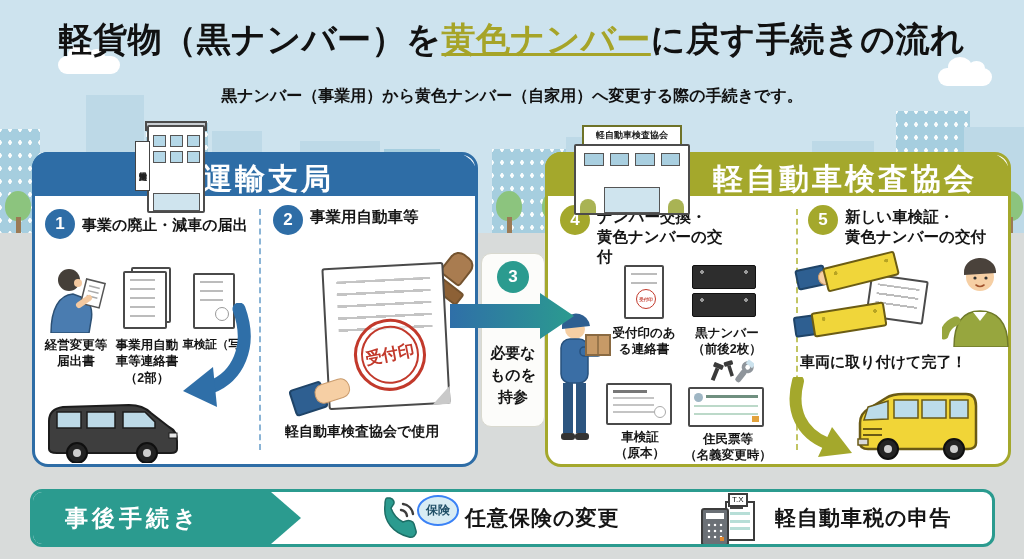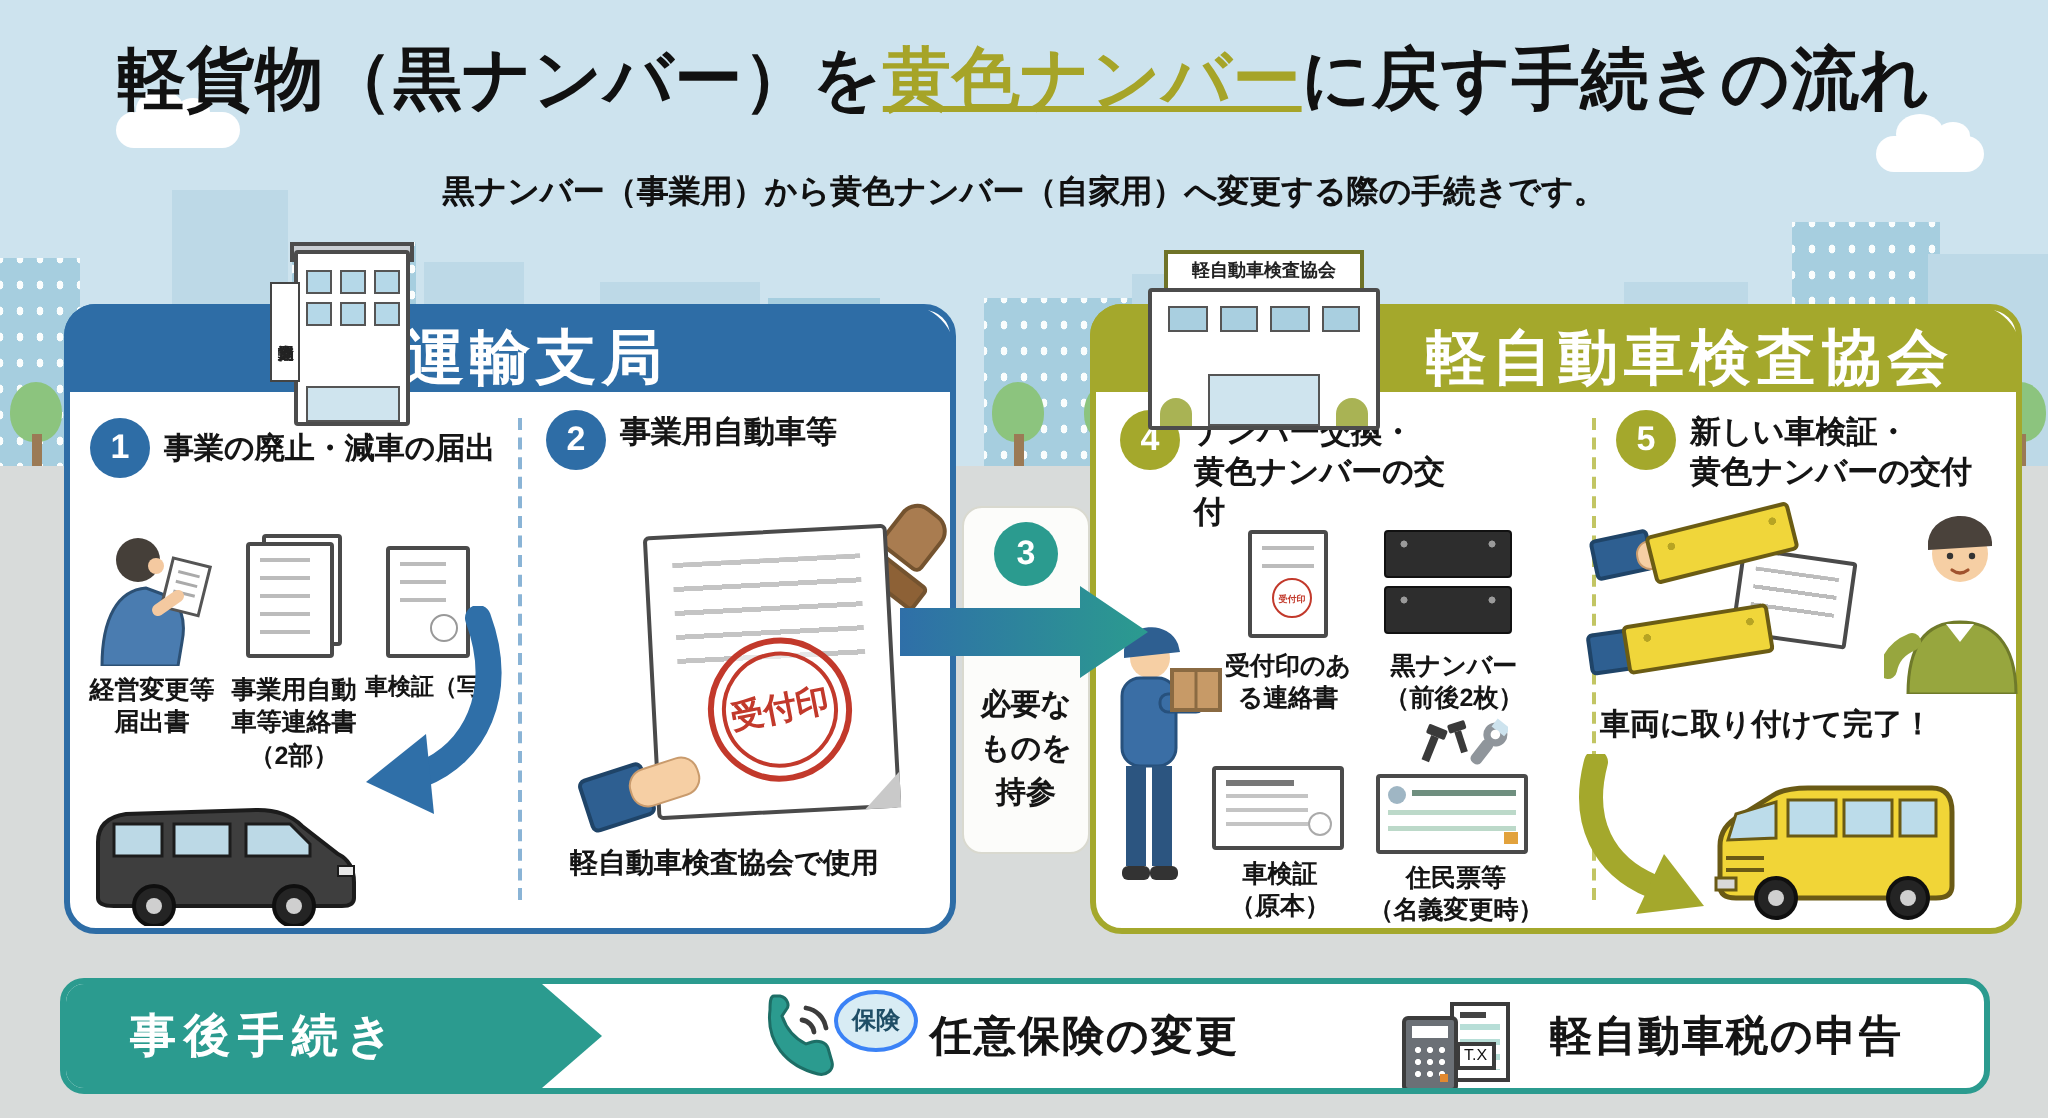--- a/index.html
+++ b/index.html
@@ -121,21 +121,21 @@
   .fitem-txt{position:absolute;top:50%;transform:translateY(-50%);font-size:21px;font-weight:bold;color:#151515;letter-spacing:1px;}
   .phonewrap{position:absolute;left:344px;top:5px;width:80px;height:46px;}
   .bubble{position:absolute;left:40px;top:-2px;width:38px;height:27px;background:#d8ecf4;border:2px solid #3b82f6;
           border-radius:50%;display:flex;align-items:center;justify-content:center;font-size:12px;font-weight:bold;color:#1f4e66;}
   .taxicon{position:absolute;left:668px;top:7px;width:60px;height:46px;}
   .taxdoc{position:absolute;left:24px;top:2px;width:30px;height:40px;background:#fff;border:2px solid #3c3c3c;box-sizing:border-box;}
   .taxdoc .rows{position:absolute;left:3px;right:3px;top:9px;bottom:4px;
                 background:repeating-linear-gradient(#b7ded7 0 3px,transparent 3px 7.5px);}
   .taxdoc .hd{position:absolute;left:3px;right:10px;top:3px;height:3px;background:#444;}
   .taxtag{position:absolute;left:1px;top:-10px;background:#fff;border:2px solid #3c3c3c;font-size:8px;font-weight:normal;
-          padding:0 2px;line-height:10px;color:#111;margin-top:28px;}
+          padding:0 2px;line-height:10px;color:#111;}
   .calc{position:absolute;left:0;top:9px;width:24px;height:34px;background:#6b7076;border:2px solid #3c3c3c;border-radius:3px;z-index:2;}
   .calc .scr{position:absolute;left:3px;right:3px;top:3px;height:6px;background:#fff;}
   .calc .keys{position:absolute;left:3px;right:3px;top:12px;bottom:3px;
               background-image:radial-gradient(#fff 1.4px,transparent 1.6px);background-size:6px 6px;}
   .calc .okey{position:absolute;right:3px;bottom:3px;width:4px;height:4px;background:#e2892f;}
   svg{display:block;}
 </style>
 </head>
 <body>
 

